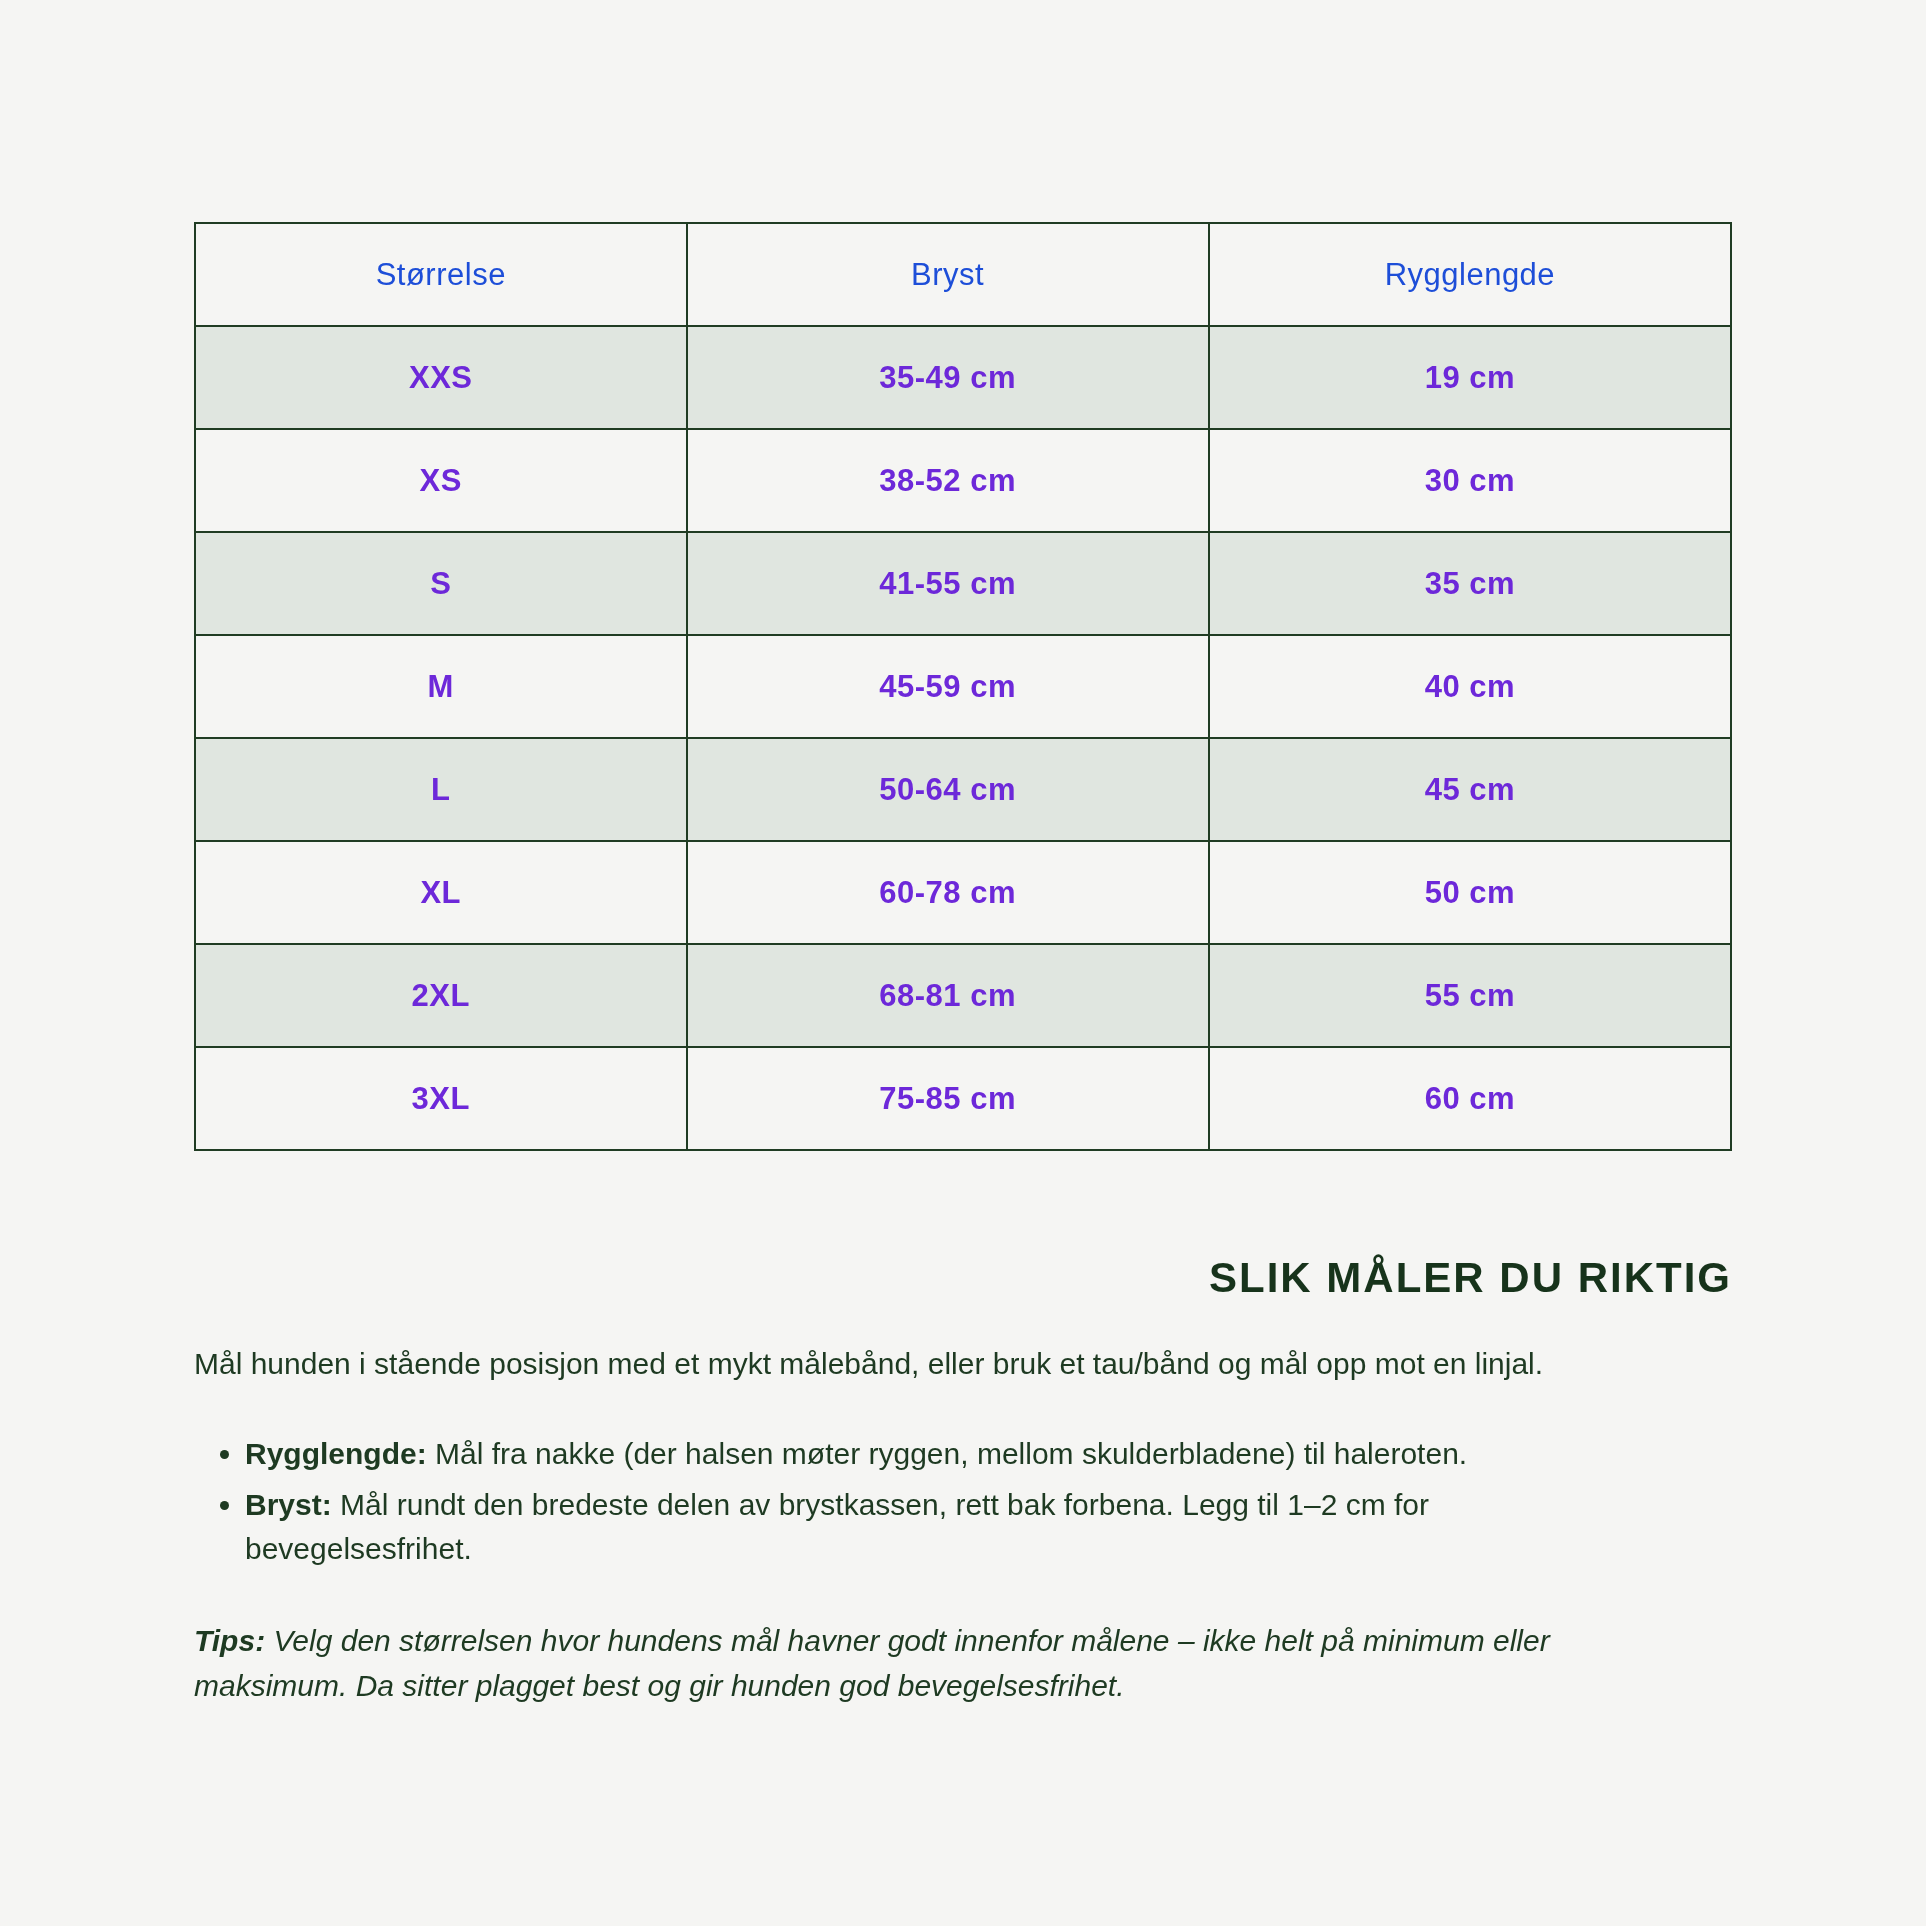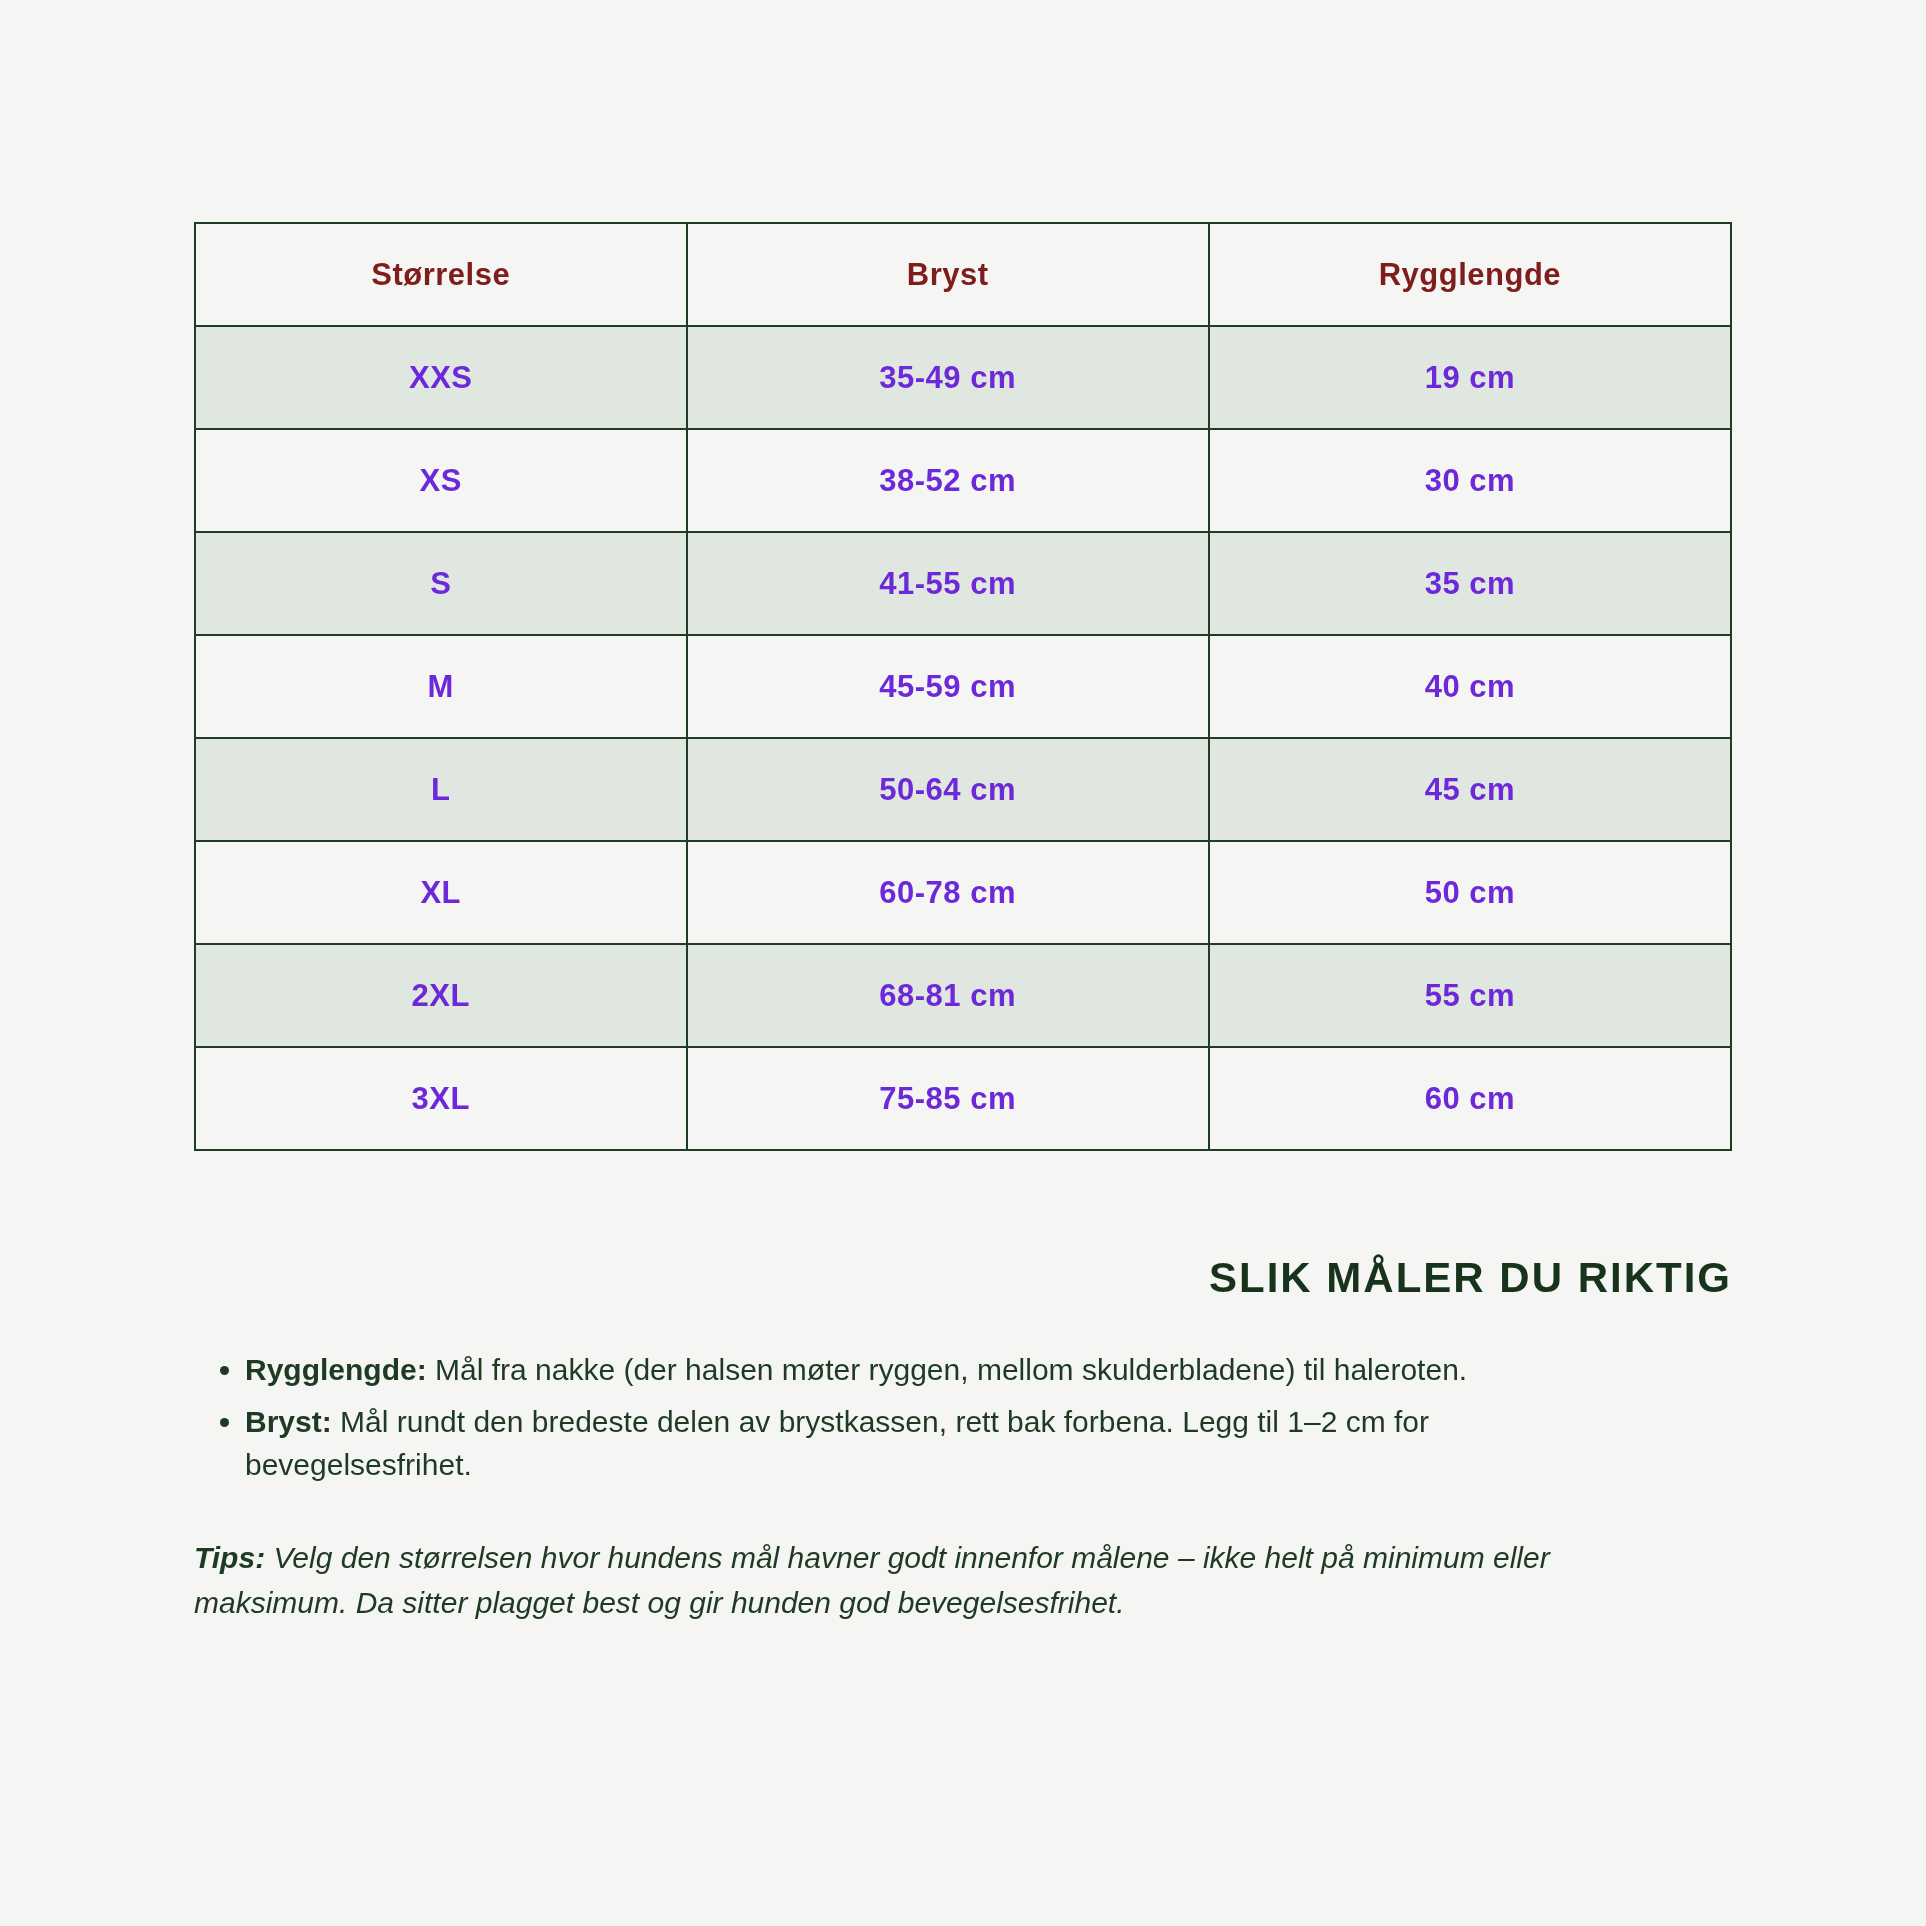--- a/index.html
+++ b/index.html
@@ -31,22 +31,22 @@
     border: 2px solid #203c23;
     text-align: center;
     vertical-align: middle;
     height: 99px;
     font-size: 31px;
     color: #6d28d9;
     letter-spacing: 0.5px;
     font-weight: bold;
   }
   table.size-chart th {
-    font-weight: bold;
-    color: #7f1d1d;
+    font-weight: normal;
+    color: #1d4ed8;
     background: #f5f5f3;
   }
   table.size-chart tbody tr:nth-child(odd) {
     background: #e0e6e0;
   }
   table.size-chart tbody tr:nth-child(even) {
     background: #f5f5f3;
   }
   col.c1 { width: 32%; }
   col.c2 { width: 34%; }
@@ -147,20 +147,21 @@
           <td>3XL</td>
           <td>75-85 cm</td>
           <td>60 cm</td>
         </tr>
       </tbody>
   </table>
 
   <div class="measure-section">
     <h2 class="section-title">SLIK MÅLER DU RIKTIG</h2>
 
+    <p class="intro">Mål hunden i stående posisjon med et mykt målebånd, eller bruk et tau/bånd og mål opp mot en linjal.</p>
 
     <ul class="measure-list">
       <li><span class="bold">Rygglengde:</span><span> Mål fra nakke (der halsen møter ryggen, mellom skulderbladene) til haleroten.</span></li>
       <li><span class="bold">Bryst:</span><span> Mål rundt den bredeste delen av brystkassen, rett bak forbena. Legg til 1–2 cm for bevegelsesfrihet.</span></li>
     </ul>
 
     <p class="tips"><span class="bold">Tips:</span><span> Velg den størrelsen hvor hundens mål havner godt innenfor målene – ikke helt på minimum eller maksimum. Da sitter plagget best og gir hunden god bevegelsesfrihet.</span></p>
   </div>
 
 </div>

